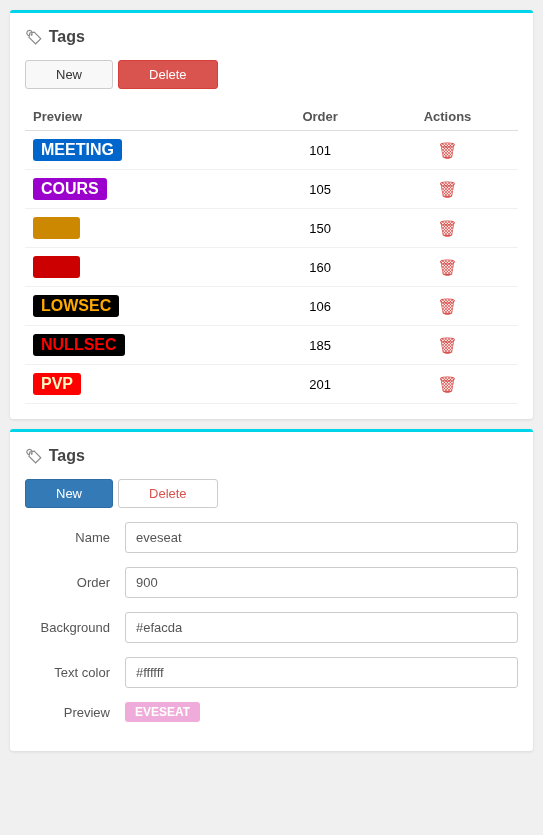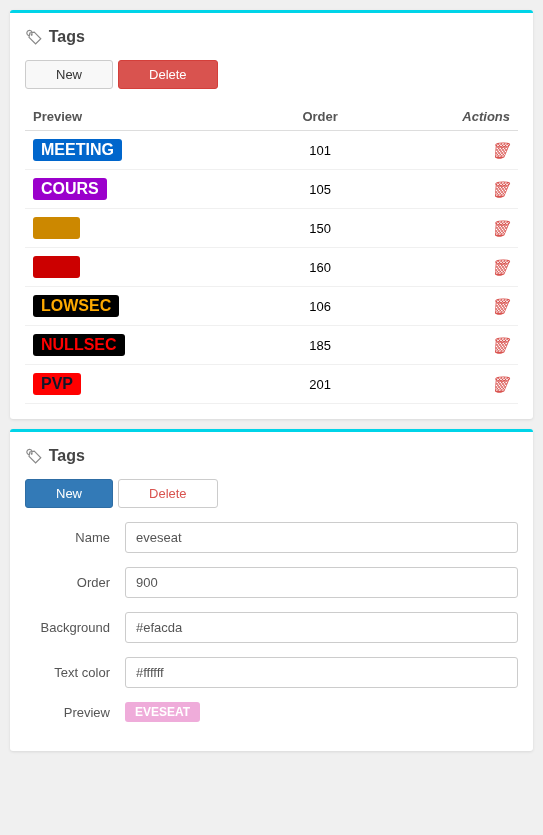--- a/index.html
+++ b/index.html
@@ -88,22 +88,21 @@
       font-weight: bold;
       padding: 6px 8px;
       border-bottom: 1px solid #ddd;
     }
 
     table th.center, table td.center {
       text-align: center;
     }
 
     table th.right, table td.right {
-      text-align: right;
-      font-style: italic;
+      text-align: center;
     }
 
     table td {
       padding: 8px 8px;
       border-bottom: 1px solid #f0f0f0;
       vertical-align: middle;
     }
 
     .tag-badge {
       display: inline-block;
@@ -203,21 +202,21 @@
           <td><span class="tag-badge" style="background: rgb(0, 0, 0); color: rgb(255, 170, 0);">LOWSEC</span></td>
           <td class="center">106</td>
           <td class="right"><span class="delete-icon">🗑</span></td>
         </tr>
         <tr>
           <td><span class="tag-badge" style="background: rgb(0, 0, 0); color: rgb(255, 0, 0);">NULLSEC</span></td>
           <td class="center">185</td>
           <td class="right"><span class="delete-icon">🗑</span></td>
         </tr>
         <tr>
-          <td><span class="tag-badge" style="background: rgb(255, 0, 0); color: #0f172a;">PVP</span></td>
+          <td><span class="tag-badge" style="background: rgb(255, 0, 0); color: #fef9c3;">PVP</span></td>
           <td class="center">201</td>
           <td class="right"><span class="delete-icon">🗑</span></td>
         </tr>
       </tbody>
   </table>
 </div>
 
 <div class="panel">
   <div class="panel-title">
     <span class="tag-icon">🏷</span>

